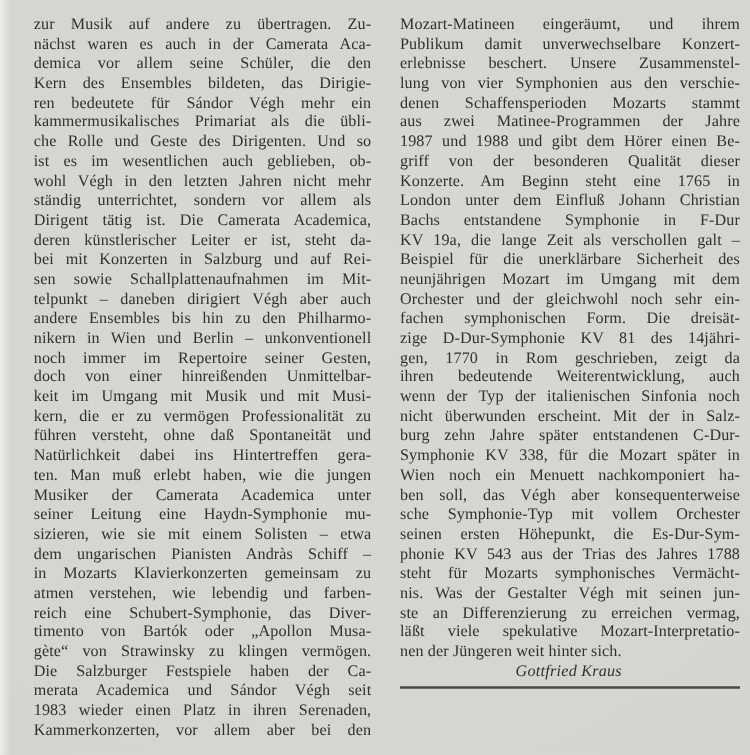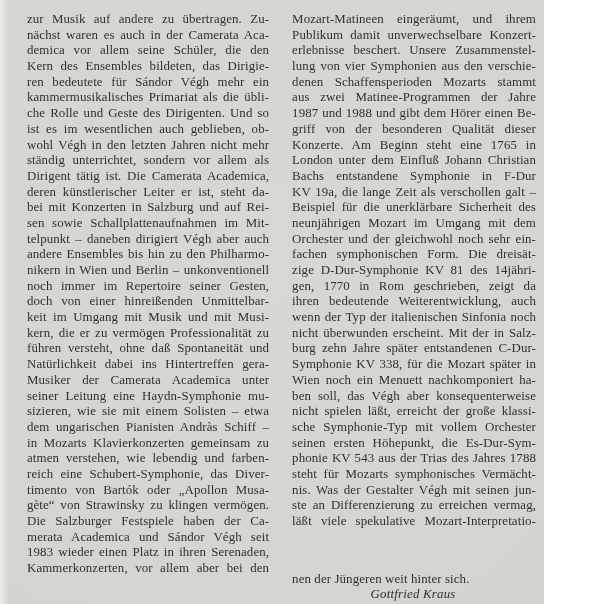--- a/index.html
+++ b/index.html
@@ -1,19 +1,19 @@
 <!DOCTYPE html>
 <html style="--paper: #d4d5cf; --paper-hi: #d8d8d2; --paper-lo: #cfd0ca; --ink: #31302c; --rule: #4a4a44;"><head>
 <meta charset="utf-8">
 <style>
   html, body { margin: 0; padding: 0; }
 
   .page {
     position: relative;
-    width: 544px;
+    width: 600px;
     height: 604px;
     box-sizing: border-box;
     padding: 12px 8px 0 27px;
     background: radial-gradient(130% 120% at 45% 40%,
                 var(--paper-hi, #d8d8d2) 0%,
                 var(--paper, #d4d5cf) 60%,
                 var(--paper-lo, #cfd0ca) 100%);
     font-family: "Liberation Serif", "DejaVu Serif", serif;
     color: var(--ink, #31302c);
     overflow: hidden;
@@ -40,21 +40,21 @@
   .col-left  { width: 270px; }
   .col-right { width: 272px; }
 
   .text-line {
     height: 15.69px;
     text-align: justify;
     text-align-last: justify;
     text-justify: inter-word;
     white-space: normal;
   }
-  .text-line.flush { text-align-last: auto; margin-top: 42px; }
+  .text-line.flush { text-align-last: auto; }
 
   .signature {
     height: 15.69px;
     font-style: italic;
     text-align: center;
     padding-right: 2px;
     letter-spacing: 0.2px;
   }
 
   .rule {
@@ -86,20 +86,21 @@
         <div class="text-line">sen sowie Schallplattenaufnahmen im Mit-</div>
         <div class="text-line">telpunkt – daneben dirigiert Végh aber auch</div>
         <div class="text-line">andere Ensembles bis hin zu den Philharmo-</div>
         <div class="text-line">nikern in Wien und Berlin – unkonventionell</div>
         <div class="text-line">noch immer im Repertoire seiner Gesten,</div>
         <div class="text-line">doch von einer hinreißenden Unmittelbar-</div>
         <div class="text-line">keit im Umgang mit Musik und mit Musi-</div>
         <div class="text-line">kern, die er zu vermögen Professionalität zu</div>
         <div class="text-line">führen versteht, ohne daß Spontaneität und</div>
         <div class="text-line">Natürlichkeit dabei ins Hintertreffen gera-</div>
+        <div class="text-line">ten. Man muß erlebt haben, wie die jungen</div>
         <div class="text-line">Musiker der Camerata Academica unter</div>
         <div class="text-line">seiner Leitung eine Haydn-Symphonie mu-</div>
         <div class="text-line">sizieren, wie sie mit einem Solisten – etwa</div>
         <div class="text-line">dem ungarischen Pianisten Andràs Schiff –</div>
         <div class="text-line">in Mozarts Klavierkonzerten gemeinsam zu</div>
         <div class="text-line">atmen verstehen, wie lebendig und farben-</div>
         <div class="text-line">reich eine Schubert-Symphonie, das Diver-</div>
         <div class="text-line">timento von Bartók oder „Apollon Musa-</div>
         <div class="text-line">gète“ von Strawinsky zu klingen vermögen.</div>
         <div class="text-line">Die Salzburger Festspiele haben der Ca-</div>
@@ -128,21 +129,20 @@
           <div class="text-line">fachen symphonischen Form. Die dreisät-</div>
           <div class="text-line">zige D-Dur-Symphonie KV 81 des 14jähri-</div>
           <div class="text-line">gen, 1770 in Rom geschrieben, zeigt da</div>
           <div class="text-line">ihren bedeutende Weiterentwicklung, auch</div>
           <div class="text-line">wenn der Typ der italienischen Sinfonia noch</div>
           <div class="text-line">nicht überwunden erscheint. Mit der in Salz-</div>
           <div class="text-line">burg zehn Jahre später entstandenen C-Dur-</div>
           <div class="text-line">Symphonie KV 338, für die Mozart später in</div>
           <div class="text-line">Wien noch ein Menuett nachkomponiert ha-</div>
           <div class="text-line">ben soll, das Végh aber konsequenterweise</div>
-          <div class="text-line">nicht spielen läßt, erreicht der große klassi-</div>
           <div class="text-line">sche Symphonie-Typ mit vollem Orchester</div>
           <div class="text-line">seinen ersten Höhepunkt, die Es-Dur-Sym-</div>
           <div class="text-line">phonie KV 543 aus der Trias des Jahres 1788</div>
           <div class="text-line">steht für Mozarts symphonisches Vermächt-</div>
           <div class="text-line">nis. Was der Gestalter Végh mit seinen jun-</div>
           <div class="text-line">ste an Differenzierung zu erreichen vermag,</div>
           <div class="text-line">läßt viele spekulative Mozart-Interpretatio-</div>
           <div class="text-line flush">nen der Jüngeren weit hinter sich.</div>
         </div>
       <div class="signature">Gottfried Kraus</div>

